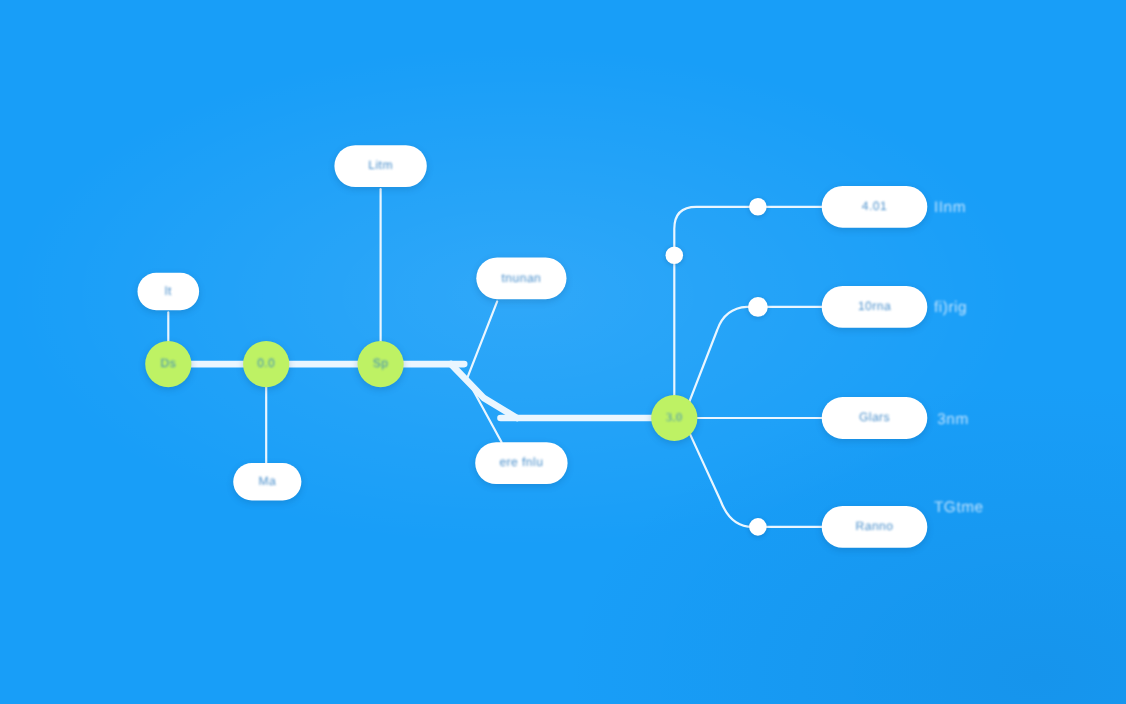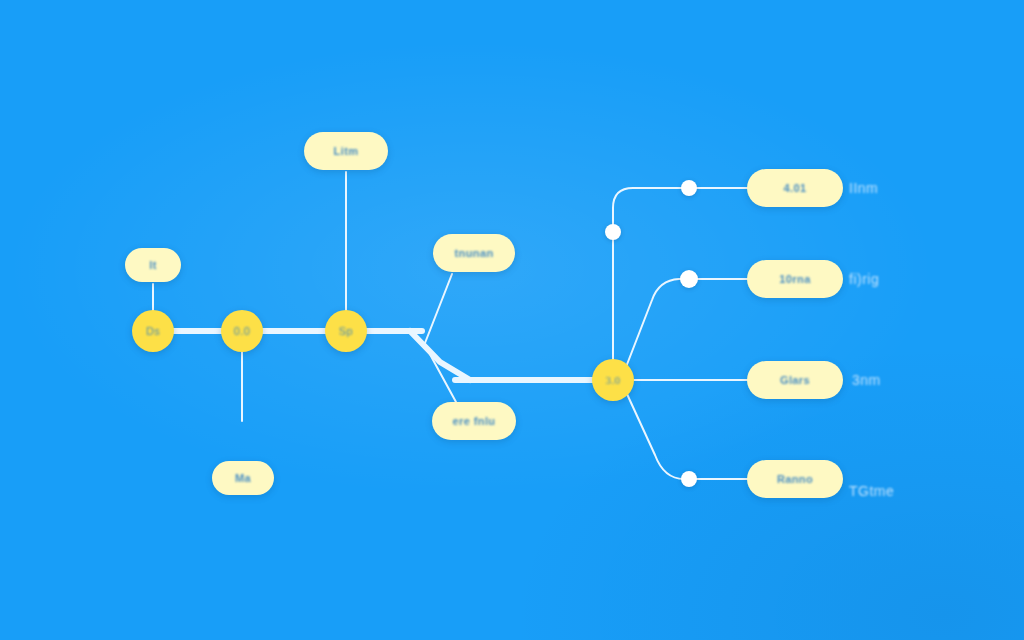--- a/index.html
+++ b/index.html
@@ -35,27 +35,26 @@
   }
   .node {
     position: absolute;
     transform: translate(-50%, -50%);
     box-sizing: border-box;
     display: flex;
     align-items: center;
     justify-content: center;
   }
   .pill {
-    background: #fef9c3;
+    background: #ffffff;
     border-radius: 999px;
     box-shadow: 0 2px 7px rgba(10,60,110,0.20);
-    font-weight: bold;
   }
   .hub {
-    background: #fde047;
+    background: #bef264;
     border-radius: 50%;
     box-shadow: 0 2px 7px rgba(10,60,110,0.22);
   }
   .dot {
     background: #ffffff;
     border-radius: 50%;
     box-shadow: 0 1px 4px rgba(10,60,110,0.25);
   }
   .node-text {
     color: #2f7fc4;
@@ -109,21 +108,21 @@
     </g>
   </svg>
 
   <div id="node-layer">
       <div class="node pill" style="left: 346px; top: 151px; width: 84px; height: 38px;">
         <span class="node-text">Litm</span>
       </div>
       <div class="node pill" style="left: 153px; top: 265px; width: 56px; height: 34px;">
         <span class="node-text">lt</span>
       </div>
-      <div class="node pill" style="left: 243px; top: 438px; width: 62px; height: 34px; margin-top: 40px;">
+      <div class="node pill" style="left: 243px; top: 438px; width: 62px; height: 34px;">
         <span class="node-text">Ma</span>
       </div>
       <div class="node pill" style="left: 474px; top: 253px; width: 82px; height: 38px;">
         <span class="node-text">tnunan</span>
       </div>
       <div class="node pill" style="left: 474px; top: 421px; width: 84px; height: 38px;">
         <span class="node-text">ere fnlu</span>
       </div>
       <div class="node hub" style="left: 153px; top: 331px; width: 42px; height: 42px;">
         <span class="node-text">Ds</span>
@@ -151,16 +150,16 @@
         <span class="node-text">Glars</span>
       </div>
       <div class="node pill" style="left: 795px; top: 479px; width: 96px; height: 38px;">
         <span class="node-text">Ranno</span>
       </div>
     </div>
   <div id="label-layer">
       <div class="side-label" style="left: 849px; top: 188px;">IInm</div>
       <div class="side-label" style="left: 849px; top: 279px;">fi)rig</div>
       <div class="side-label" style="left: 852px; top: 380px;">3nm</div>
-      <div class="side-label" style="left: 849px; top: 491px;">TGtme</div>
+      <div class="side-label" style="left: 849px; top: 460px;">TGtme</div>
     </div>
 
 </div>
 
 </body></html>

